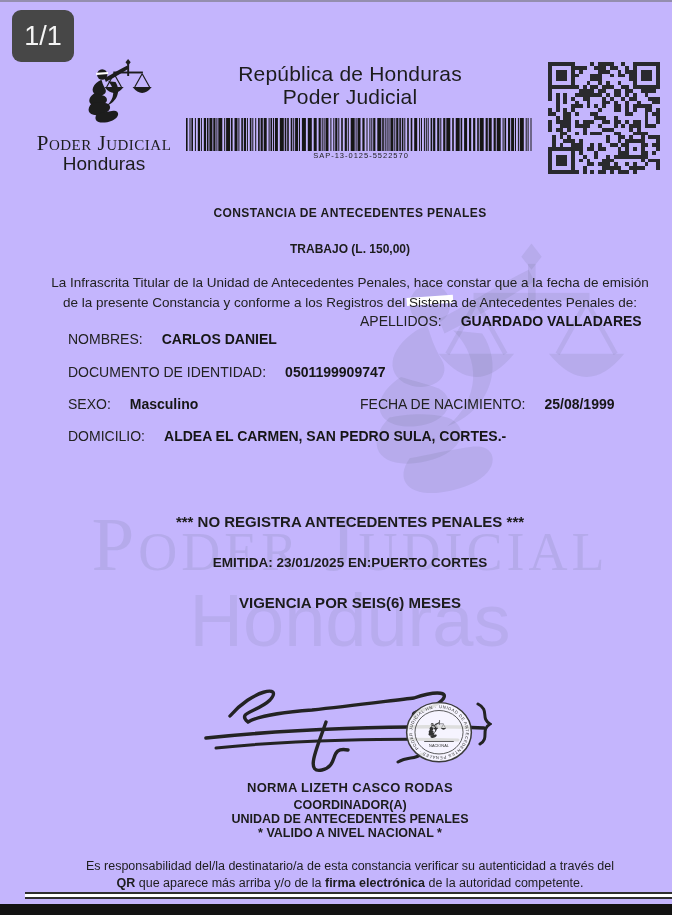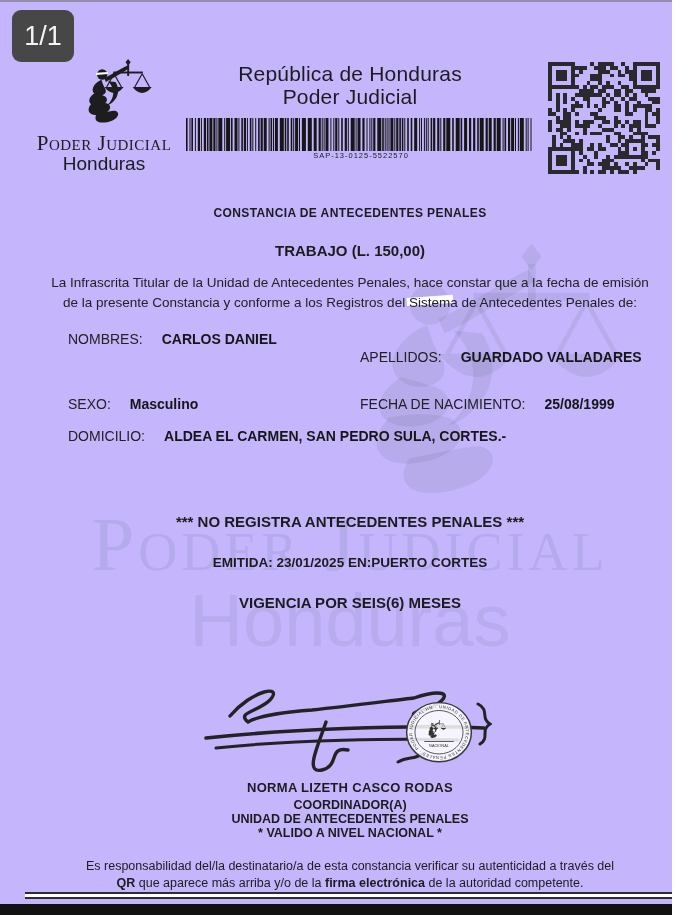--- a/index.html
+++ b/index.html
@@ -31,26 +31,26 @@
   #hdr-center{left:0;top:62px;width:700px;text-align:center;font-size:21px;line-height:1.1;
     letter-spacing:.2px;}
   #barcode{left:186px;top:118px;width:350px;text-align:center;}
   #barcode-bars{display:block;width:350px;height:33px;fill:#161616;}
   #barcode-caption{font-size:7.5px;letter-spacing:1px;color:#222;margin-top:0px;}
   #qr{left:548px;top:62px;width:112px;height:112px;}
   #qr svg{width:112px;height:112px;fill:#2a2a2e;shape-rendering:crispEdges;}
   
   .center{left:0;width:700px;text-align:center;}
   #doc-title{top:206px;font-size:12px;font-weight:bold;letter-spacing:.4px;}
-  #doc-fee{top:242px;font-size:15px;font-weight:bold;}
+  #doc-fee{top:242px;font-size:12px;font-weight:bold;}
   #doc-intro{top:273px;left:44px;width:612px;text-align:center;font-size:13.5px;line-height:1.48;color:#222;}
   .frow{position:absolute;display:flex;gap:19px;font-size:14px;white-space:nowrap;color:#222;}
   .frow b{color:#161616;}
   #row-nombres{left:68px;top:331px;}
-  #row-apellidos{left:360px;top:349px;}
+  #row-apellidos{left:360px;top:313px;}
   #row-documento{left:68px;top:364px;}
   #row-sexo{left:68px;top:396px;align-items:flex-end;}
   #row-nacimiento{left:360px;top:396px;}
   #row-domicilio{left:68px;top:428px;}
   #result-line{top:513px;font-size:15px;font-weight:bold;}
   #emission-line{top:555px;font-size:13.5px;font-weight:bold;}
   #validity-line{top:594px;font-size:15px;font-weight:bold;}
   
   #signature{left:200px;top:682px;width:292px;height:100px;}
   #signature svg{width:292px;height:100px;}
@@ -659,20 +659,24 @@
   <div class="abs" id="doc-intro">La Infrascrita Titular de la Unidad de Antecedentes Penales, hace constar que a la fecha de emisión de la presente Constancia y conforme a los Registros del Sistema de Antecedentes Penales de:</div>
 
   <div class="frow" id="row-nombres">
     <span>NOMBRES:</span>
     <b>CARLOS DANIEL</b>
   </div>
   <div class="frow" id="row-apellidos">
     <span>APELLIDOS:</span>
     <b>GUARDADO VALLADARES</b>
   </div>
+  <div class="frow" id="row-documento">
+    <span>DOCUMENTO DE IDENTIDAD:</span>
+    <b>0501199909747</b>
+  </div>
   <div class="frow" id="row-sexo">
     <span>SEXO:</span>
     <b>Masculino</b>
   </div>
   <div class="frow" id="row-nacimiento">
     <span>FECHA DE NACIMIENTO:</span>
     <b>25/08/1999</b>
   </div>
   <div class="frow" id="row-domicilio">
     <span>DOMICILIO:</span>

